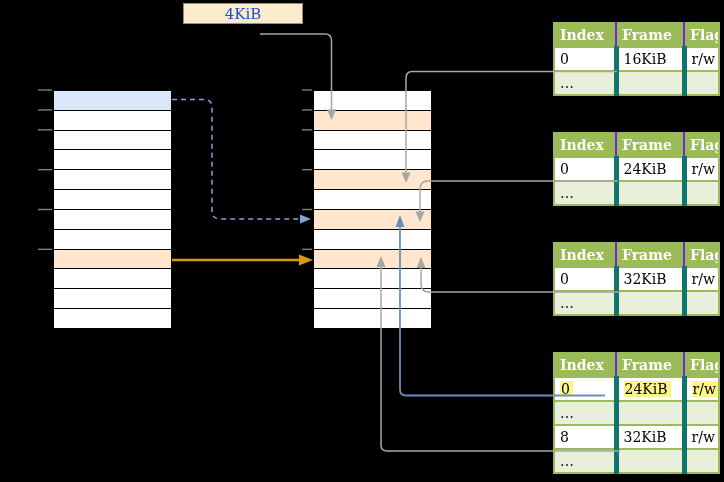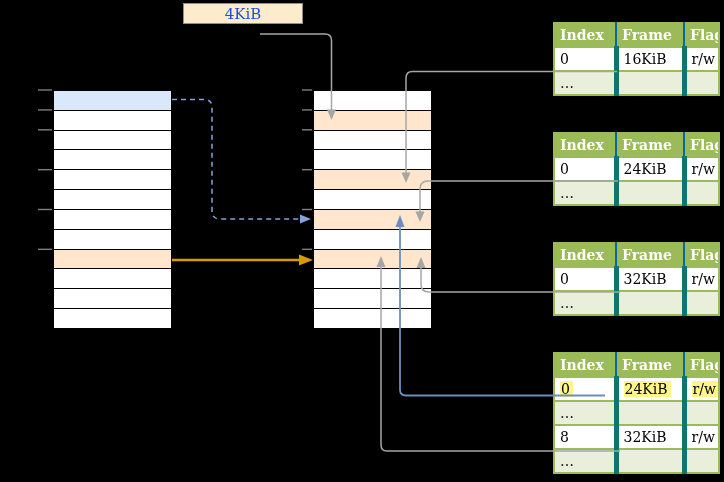--- a/index.html
+++ b/index.html
@@ -31,21 +31,21 @@
              background:var(--label-fill);border:1px solid #8f8f8f;
              display:flex;align-items:center;justify-content:center;
              font-size:15px;color:#1d4ed8;}
 
   
   .ptable{position:absolute;left:553px;width:167px;}
   .ptable table{border-collapse:collapse;width:100%;table-layout:fixed;
                 border:2px solid var(--header-green);}
   .ptable th,.ptable td{height:21px;padding:0 0 1px 5px;font-size:14px;text-align:left;
                         overflow:hidden;white-space:nowrap;}
-  .ptable th{background:var(--header-green);color:#fff;font-weight:bold;border-left:2px solid #0369a1;}
+  .ptable th{background:var(--header-green);color:#fff;font-weight:bold;border-left:2px solid #6d28d9;}
   .ptable th:first-child{border-left:none;}
   .ptable td{background:#fff;color:#000;border-left:5px solid #0f766e;}
   .ptable td:first-child{border-left:none;}
   .ptable tbody tr{border-top:2px solid var(--header-green);}
   .ptable tr.dim td{background:var(--row-light-green);color:#1a1a1a;}
   .ptable .col-index{width:55px;}
   .ptable .col-frame{width:61px;}
   .hl{background:var(--highlight-yellow);padding:0 3px 0 1px;}
 
   

